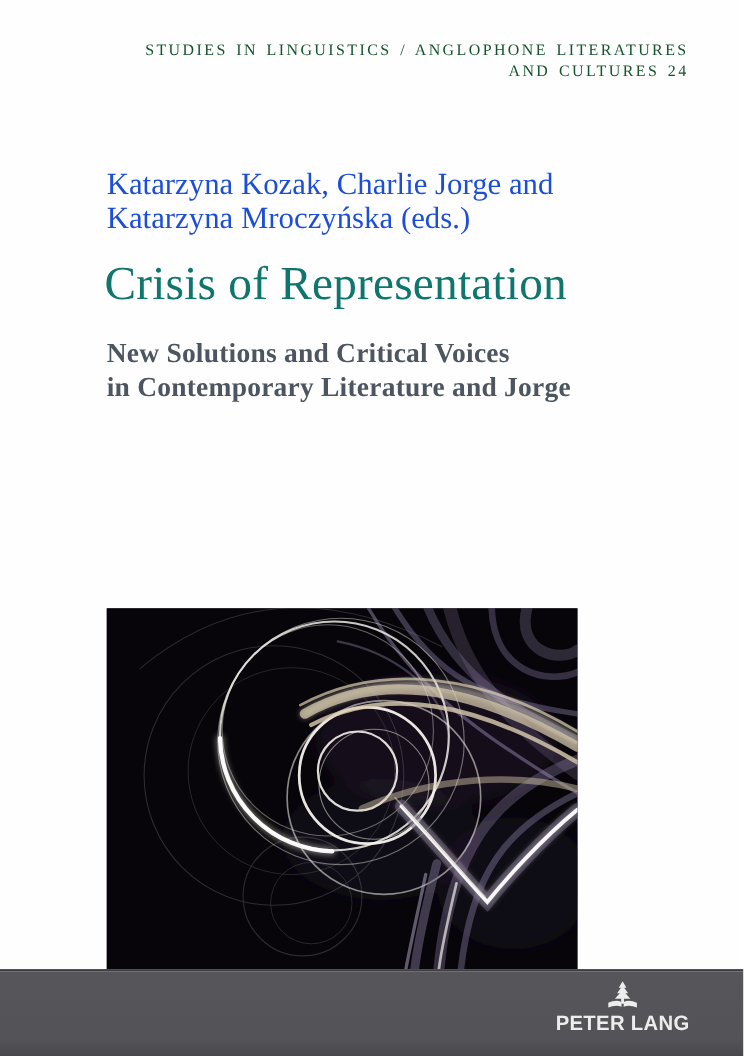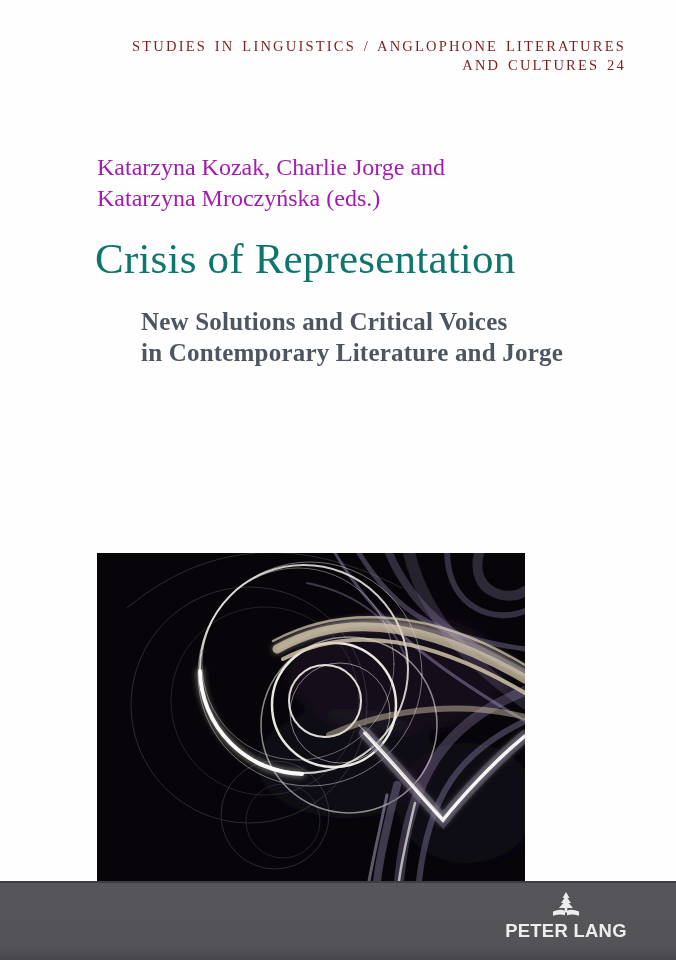--- a/index.html
+++ b/index.html
@@ -8,53 +8,52 @@
     width:676px;height:960px;
     background:#fefefe;
     overflow:hidden;
     font-family:"Liberation Serif", serif;
   }
   
   .series{
     position:absolute;
     top:37px;right:50px;left:60px;
     text-align:right;
-    color:#7f1d1d;
+    color:#14532d;
     font-size:14.5px;
     line-height:19px;
     letter-spacing:2.2px;
     word-spacing:2px;
   }
   
   .authors{
     position:absolute;
     left:97px;top:152px;right:56px;
-    color:#a21caf;
-    font-size:24px;
+    color:#1d4ed8;
+    font-size:28px;
     line-height:31px;
   }
   
   .title{
     position:absolute;
     left:95px;top:235px;right:20px;
     color:#0f766e;
     font-size:43px;
     line-height:48px;
     letter-spacing:0.2px;
   }
   
   .subtitle{
     position:absolute;
     left:97px;top:306px;right:40px;
     color:#4d5660;
     font-size:25px;
     line-height:31px;
     font-weight:bold;
     letter-spacing:0.2px;
-    margin-left:44px;
   }
   
   .artwork{
     position:absolute;
     left:97px;top:553px;
     width:428px;height:328px;
     background:#070509;
   }
   .artwork svg{display:block;width:428px;height:328px;}
   

